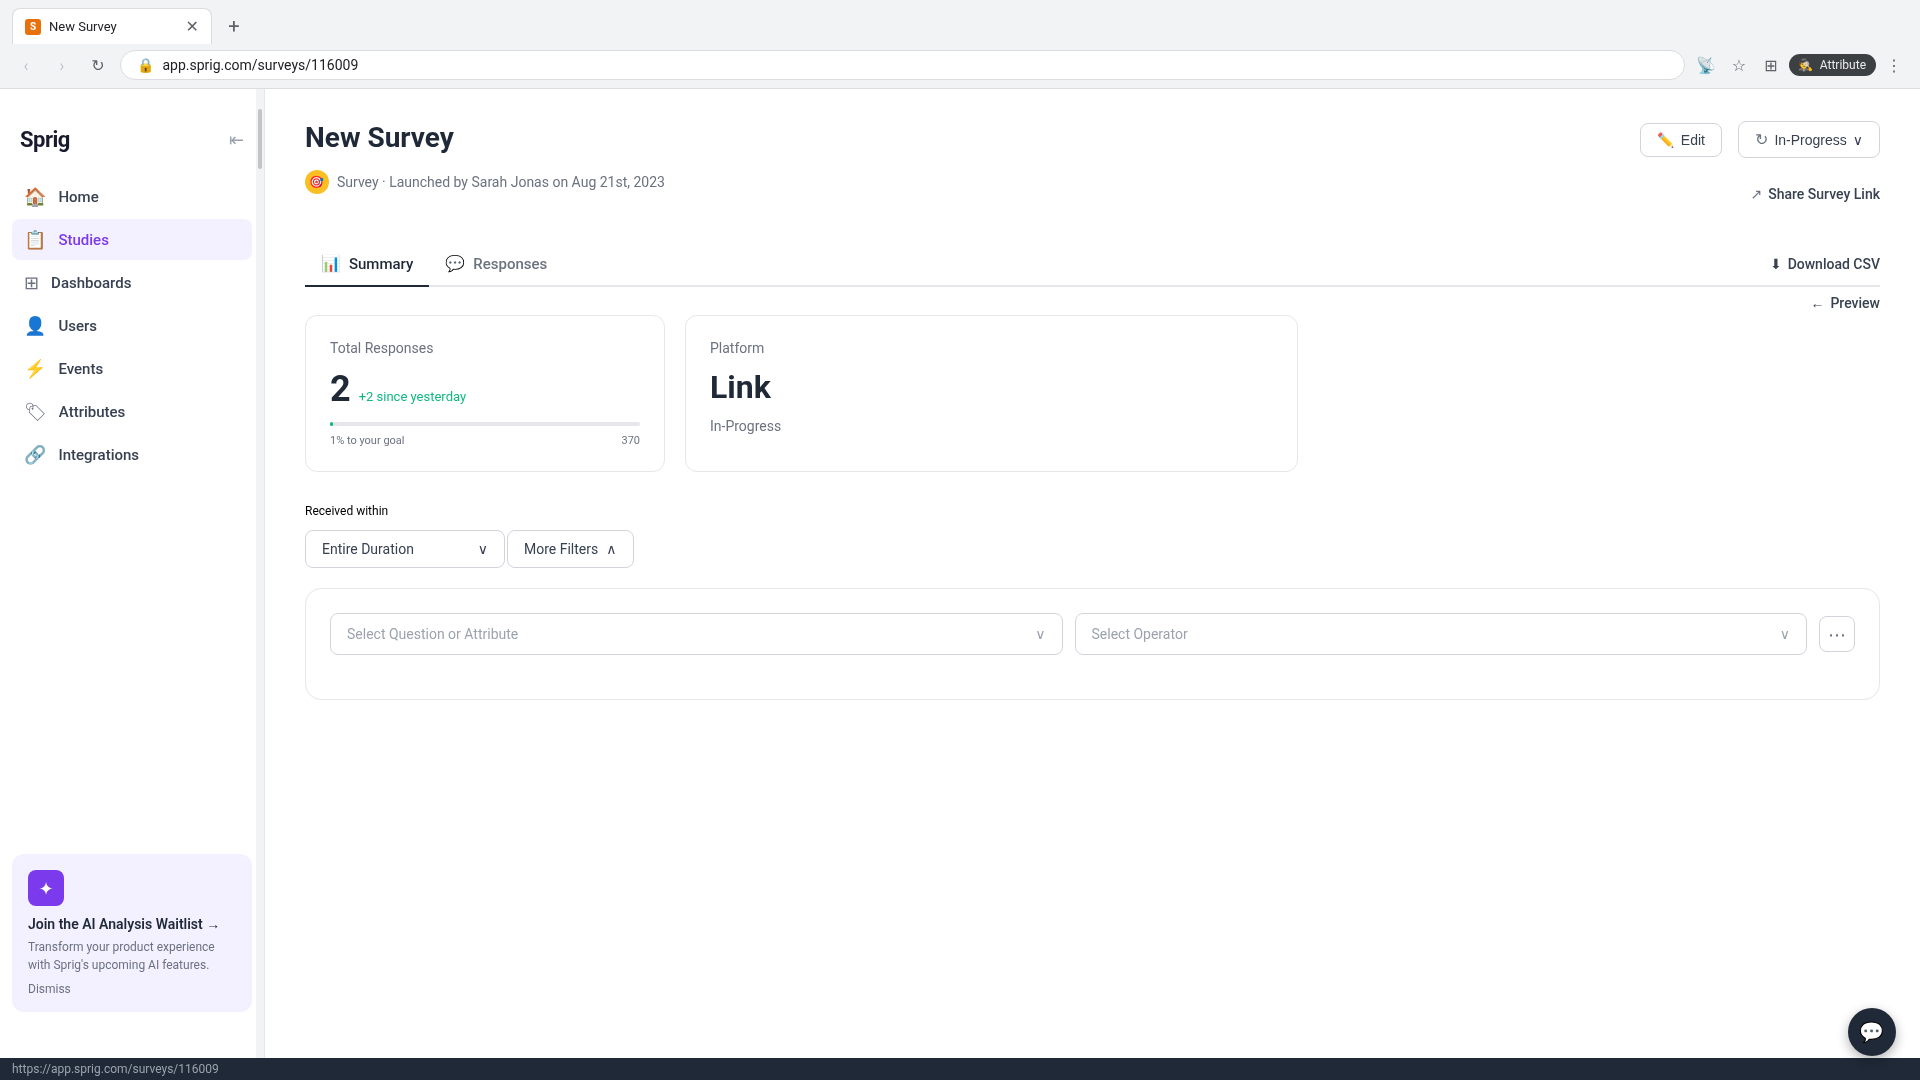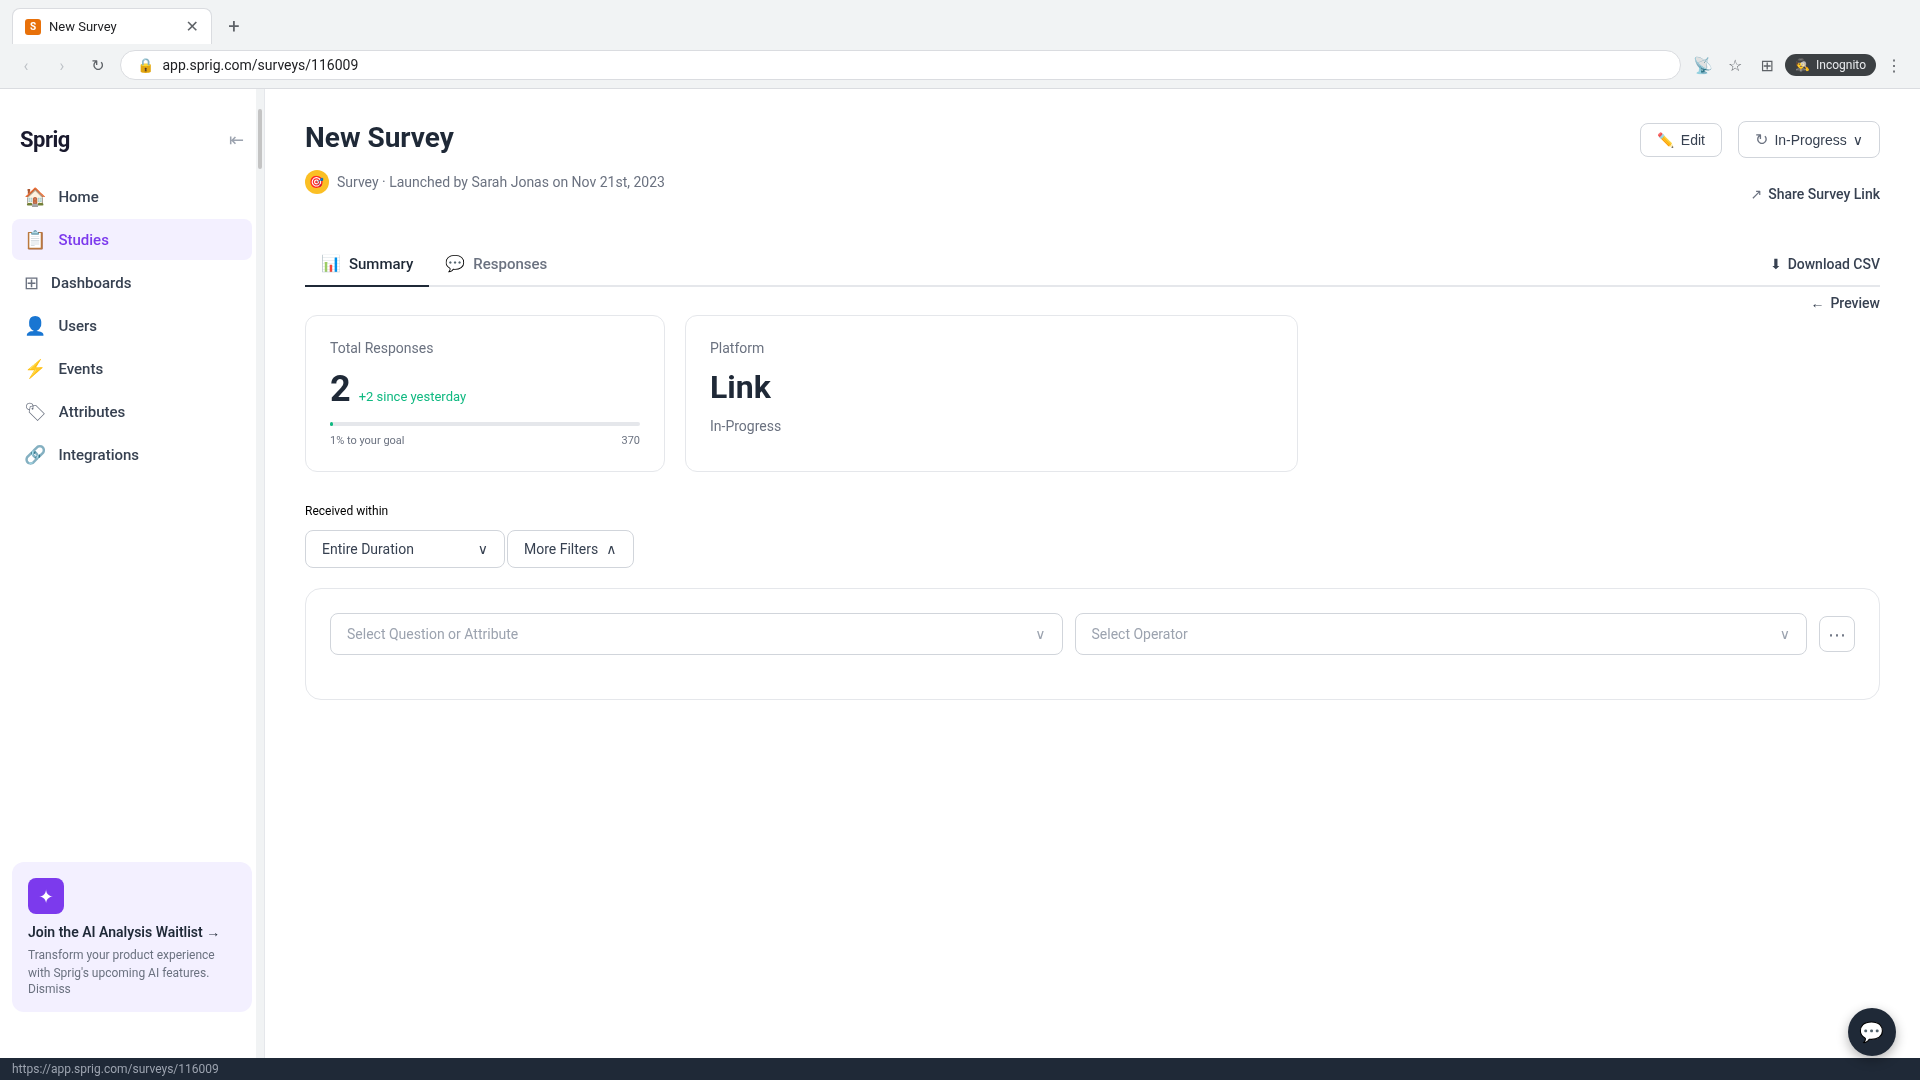--- a/index.html
+++ b/index.html
@@ -33,21 +33,21 @@
     .sidebar-collapse-btn { color: #9ca3af; cursor: pointer; font-size: 18px; }
     .sidebar-nav { display: flex; flex-direction: column; gap: 2px; padding: 0 12px; }
     .sidebar-nav-item { display: flex; align-items: center; gap: 12px; padding: 10px 12px; border-radius: 8px; cursor: pointer; color: #374151; font-size: 15px; font-weight: 500; }
     .sidebar-nav-item.active { background: #f3f0ff; color: #7c3aed; }
     .sidebar-nav-icon { font-size: 18px; color: #6b7280; }
     .sidebar-nav-item.active .sidebar-nav-icon { color: #7c3aed; }
     .sidebar-bottom { margin-top: auto; padding: 16px 12px; }
     .ai-promo-card { background: #f3f0ff; border-radius: 12px; padding: 16px; }
     .ai-promo-icon { width: 36px; height: 36px; background: #7c3aed; border-radius: 8px; display: flex; align-items: center; justify-content: center; color: white; font-size: 18px; margin-bottom: 10px; }
     .ai-promo-title { font-size: 14px; font-weight: 600; color: #1f2937; margin-bottom: 6px; }
-    .ai-promo-desc { font-size: 12px; color: #6b7280; line-height: 1.5; margin-bottom: 0; }
+    .ai-promo-desc { font-size: 12px; color: #6b7280; line-height: 1.5; margin-bottom: 8px; }
     .ai-promo-dismiss { font-size: 12px; color: #6b7280; cursor: pointer; }
 
     
     .main-content { flex: 1; overflow-y: auto; padding: 32px 40px; background: #fff; }
     
     
     .page-header { display: flex; align-items: flex-start; justify-content: space-between; margin-bottom: 12px; }
     .page-title { font-size: 28px; font-weight: 700; color: #1f2937; }
     .page-header-actions { display: flex; align-items: center; gap: 16px; }
     .btn-edit { display: flex; align-items: center; gap: 6px; padding: 8px 16px; border: 1px solid #d1d5db; border-radius: 8px; background: #fff; color: #374151; font-size: 14px; font-weight: 500; cursor: pointer; }
@@ -126,21 +126,21 @@
     <div class="browser-address-bar">
       <span class="browser-address-lock">🔒</span>
       <span>app.sprig.com/surveys/116009</span>
     </div>
     <div class="browser-toolbar-actions">
       <div class="browser-action-btn">📡</div>
       <div class="browser-action-btn">☆</div>
       <div class="browser-action-btn">⊞</div>
       <div class="incognito-badge">
         <span>🕵</span>
-        <span>Incognito</span>
+        <span>Attribute</span>
       </div>
       <div class="browser-action-btn">⋮</div>
     </div>
   </div>
 </div>
 
 <div class="app-container">
 
   <div class="sidebar">
     <div class="sidebar-scrollbar">
@@ -207,21 +207,21 @@
           <span class="status-spinner">↻</span>
           <span>In-Progress</span>
           <span>∨</span>
         </button>
       </div>
     </div>
 
     <div style="display:flex; align-items:center; justify-content:space-between; margin-bottom:24px;">
       <div class="page-subtitle">
         <span class="survey-badge">🎯</span>
-        <span>Survey · Launched by Sarah Jonas on Nov 21st, 2023</span>
+        <span>Survey · Launched by Sarah Jonas on Aug 21st, 2023</span>
       </div>
       <div class="share-link">
         <span class="share-link-icon">↗</span>
         <span>Share Survey Link</span>
       </div>
     </div>
 
     <div class="tabs-row">
       <div class="tabs">
         <div class="tab active">

